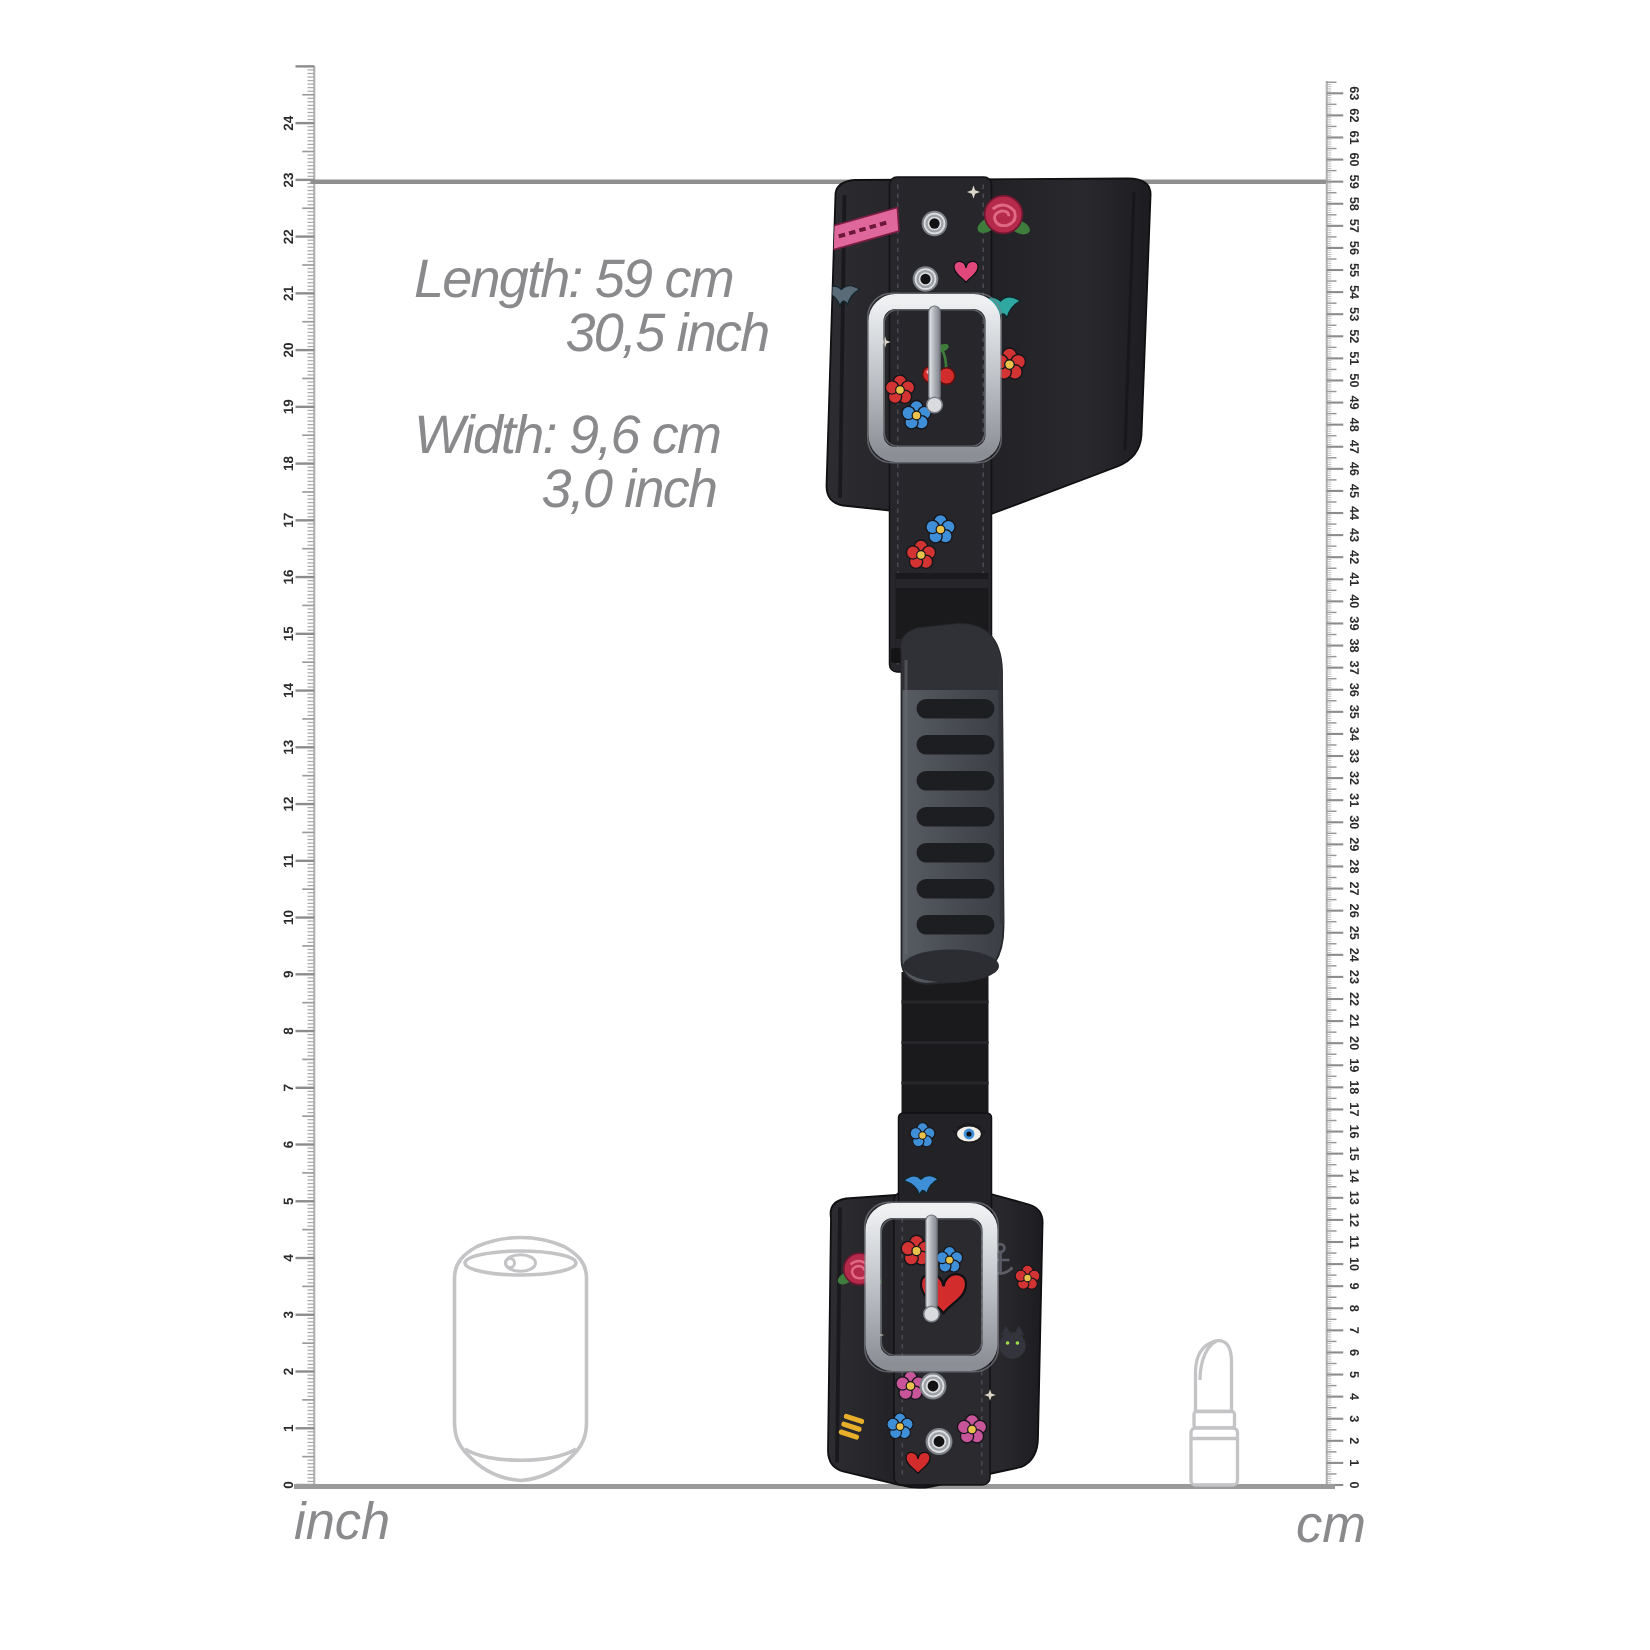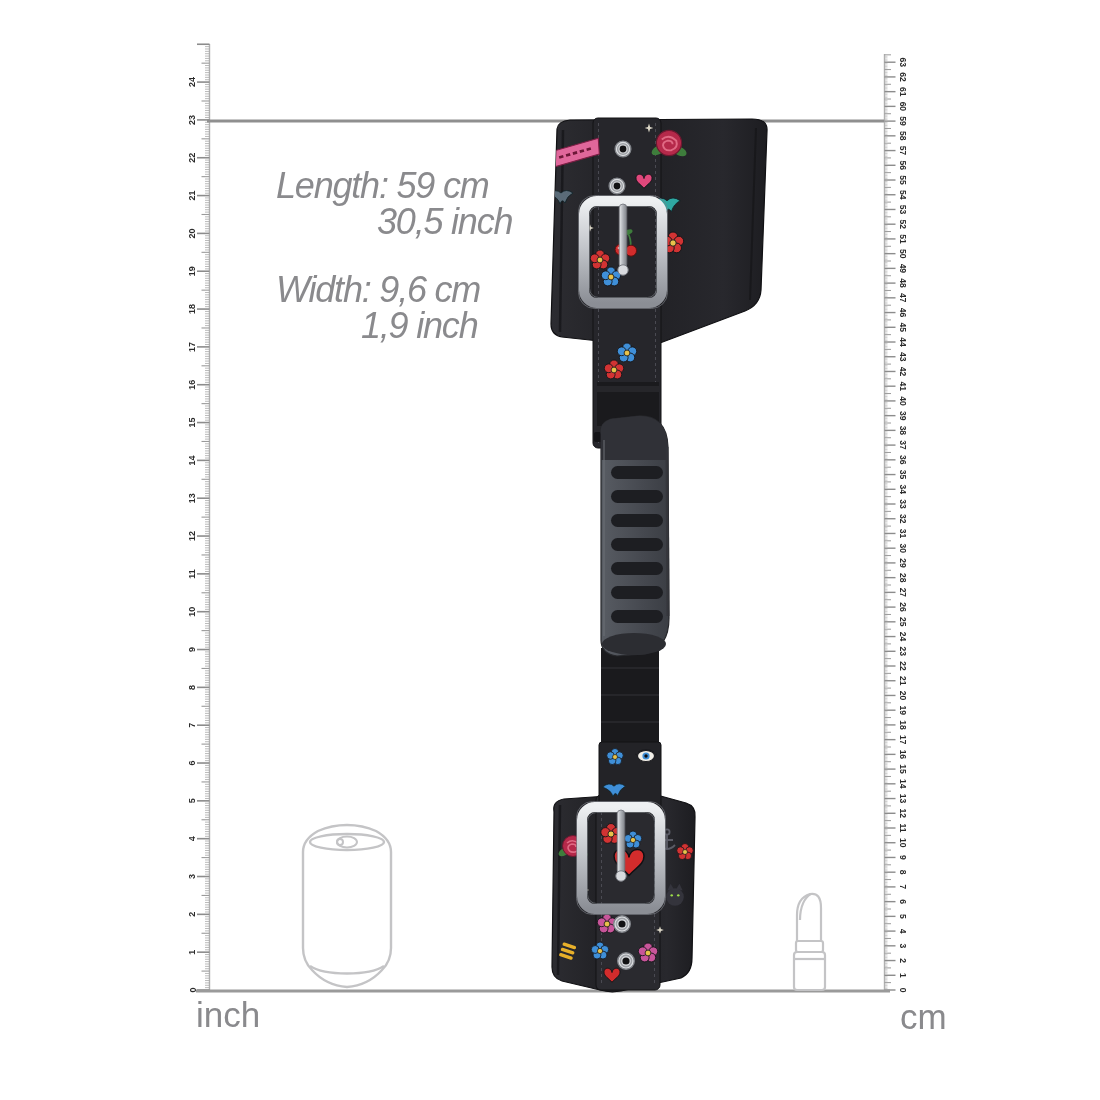--- a/index.html
+++ b/index.html
@@ -1,21 +1,21 @@
 <!DOCTYPE html>
 <html style="--text-gray: #8a8a8d; --indicator-line: #8f8f8f; --baseline: #9a9a9a; --ruler-line: #b0b0b0; --ruler-tick-major: #8c8c8c; --ruler-tick-mid: #9a9a9a; --ruler-tick-minor: #a8a8a8; --ruler-number: #2b2b2b; --outline-gray: #c4c4c6; --cuff-black: #222226; --strap-black: #1a1a1d; --handle-gray: #4e5157; --buckle-silver: #cdd0d5;"><head>
 <meta charset="utf-8">
 <style>
   html,body{margin:0;padding:0;background:#fff;}
   .stage{position:relative;width:1100px;height:1100px;background:#fff;overflow:hidden;
          font-family:"Liberation Sans",sans-serif;}
   #scene{position:absolute;left:0;top:0;width:1100px;height:1100px;}
   .dim-line{position:absolute;font-style:italic;color:var(--text-gray,#8a8a8d);
             font-size:36px;line-height:36px;letter-spacing:-1.2px;white-space:nowrap;}
-  .unit-label{position:absolute;color:var(--text-gray,#8a8a8d);
+  .unit-label{position:absolute;font-style:italic;color:var(--text-gray,#8a8a8d);
               font-size:35px;line-height:34px;white-space:nowrap;}
 </style>
 </head>
 <body>
 
 <div class="stage">
 
   <svg id="scene" viewBox="0 0 1100 1100">
     <defs>
       <linearGradient id="silverG" x1="0" y1="0" x2="0" y2="1">
@@ -1486,18 +1486,18 @@
       <use href="#eyeletDef" transform="translate(626,961)"></use>
     </g>
   </svg>
 
   <div>
     <div class="dim-line" style="left:276px;top:168px">Length: 59 cm</div>
     <div class="dim-line" style="left:377px;top:204px">30,5 inch</div>
   </div>
   <div>
     <div class="dim-line" style="left:276px;top:272px">Width: 9,6 cm</div>
-    <div class="dim-line" style="left:361px;top:308px">1,9 inch</div>
+    <div class="dim-line" style="left:361px;top:308px">3,0 inch</div>
   </div>
 
   <div class="unit-label" style="left:196px;top:998px">inch</div>
-  <div class="unit-label" style="left:900px;top:1000px">cm</div>
+  <div class="unit-label" style="left:864px;top:1000px">cm</div>
 </div>
 
 </body></html>

